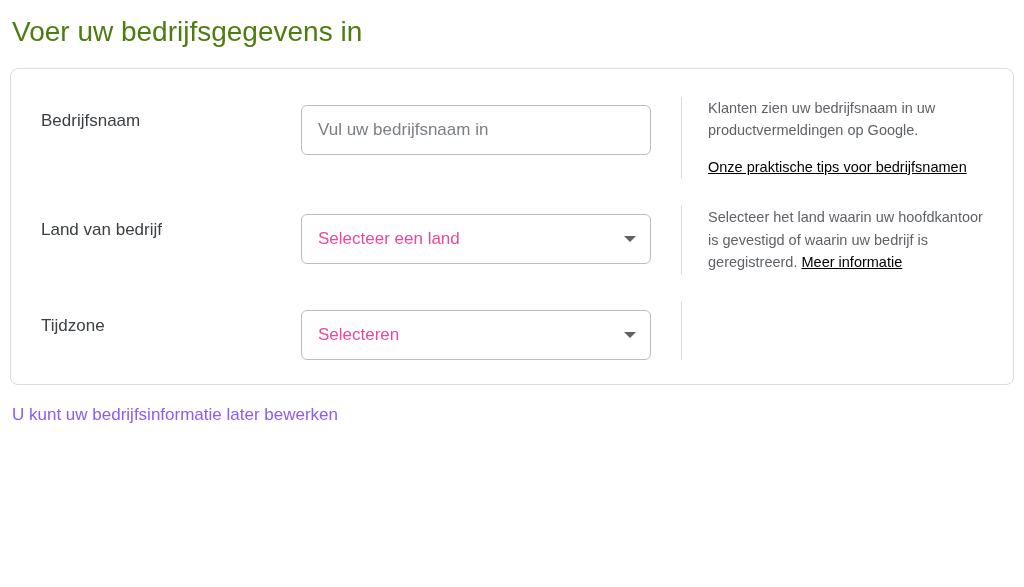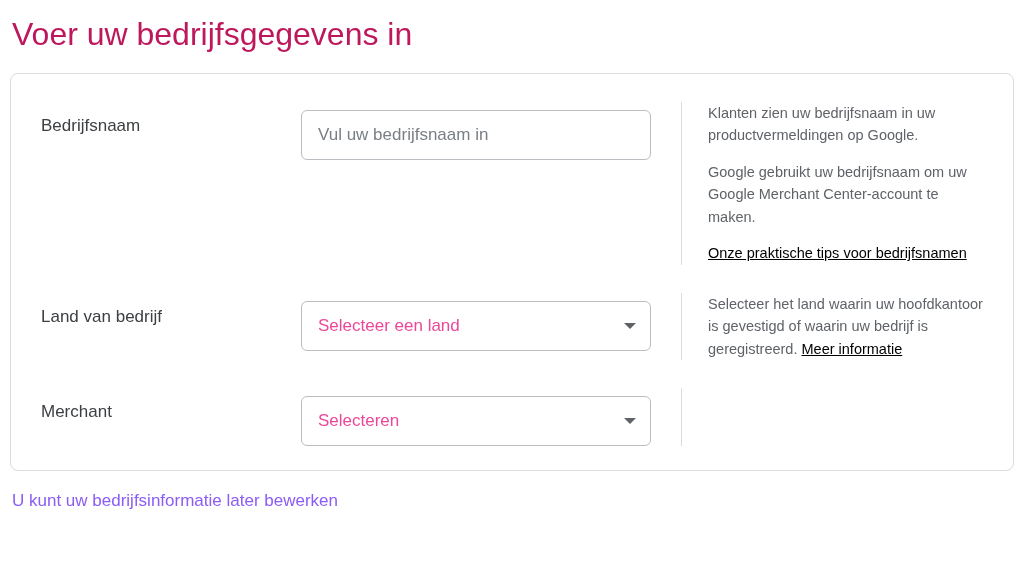--- a/index.html
+++ b/index.html
@@ -5,23 +5,23 @@
   * { box-sizing: border-box; }
   body {
     margin: 0;
     padding: 10px 10px 20px 10px;
     font-family: Arial, Helvetica, sans-serif;
     color: #3c4043;
     background: #fff;
     font-size: 14px;
   }
   .page-title {
-    font-size: 32px;
+    font-size: 28px;
     font-weight: 400;
-    color: #be185d;
+    color: #4d7c0f;
     margin: 6px 0 20px 2px;
   }
   .card {
     border: 1px solid #dadce0;
     border-radius: 8px;
     padding: 28px 30px 24px 30px;
   }
   .row {
     display: flex;
     align-items: flex-start;
@@ -107,21 +107,20 @@
 <div class="card">
 
   <div class="row">
     <div class="col-label">Bedrijfsnaam</div>
     <div class="col-control">
       <input type="text" class="text-input" placeholder="Vul uw bedrijfsnaam in" style="">
     </div>
     <div class="col-divider"></div>
     <div class="col-help">
       <p>Klanten zien uw bedrijfsnaam in uw productvermeldingen op Google.</p>
-      <p>Google gebruikt uw bedrijfsnaam om uw Google Merchant Center-account te maken.</p>
       <p><a class="link">Onze praktische tips voor bedrijfsnamen</a></p>
     </div>
   </div>
 
   <div class="row">
     <div class="col-label">Land van bedrijf</div>
     <div class="col-control">
       <div class="select-box">
         <span>Selecteer een land</span>
         <span class="caret"></span>
@@ -129,21 +128,21 @@
     </div>
     <div class="col-divider"></div>
     <div class="col-help">
       <p>
         <span>Selecteer het land waarin uw hoofdkantoor is gevestigd of waarin uw bedrijf is geregistreerd. </span><a class="link">Meer informatie</a>
       </p>
     </div>
   </div>
 
   <div class="row">
-    <div class="col-label">Merchant</div>
+    <div class="col-label">Tijdzone</div>
     <div class="col-control">
       <div class="select-box">
         <span>Selecteren</span>
         <span class="caret"></span>
       </div>
     </div>
     <div class="col-divider"></div>
   </div>
 
 </div>

